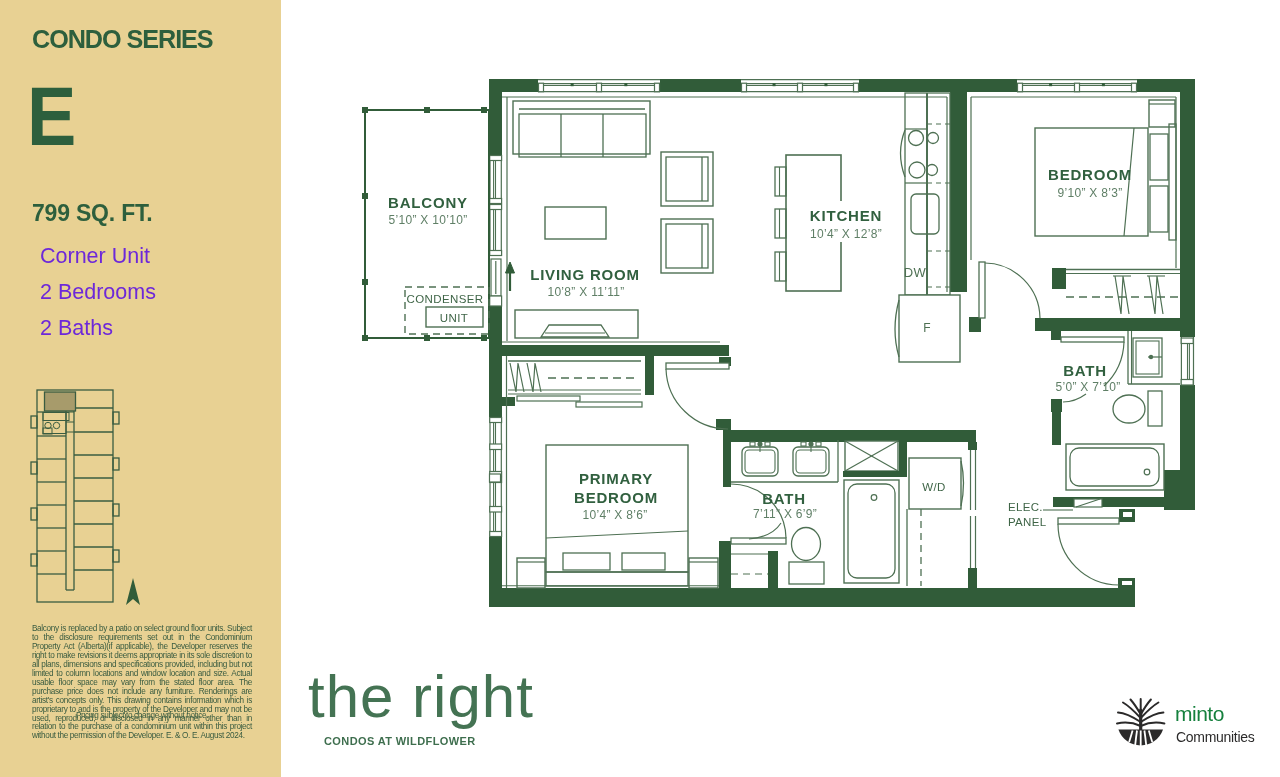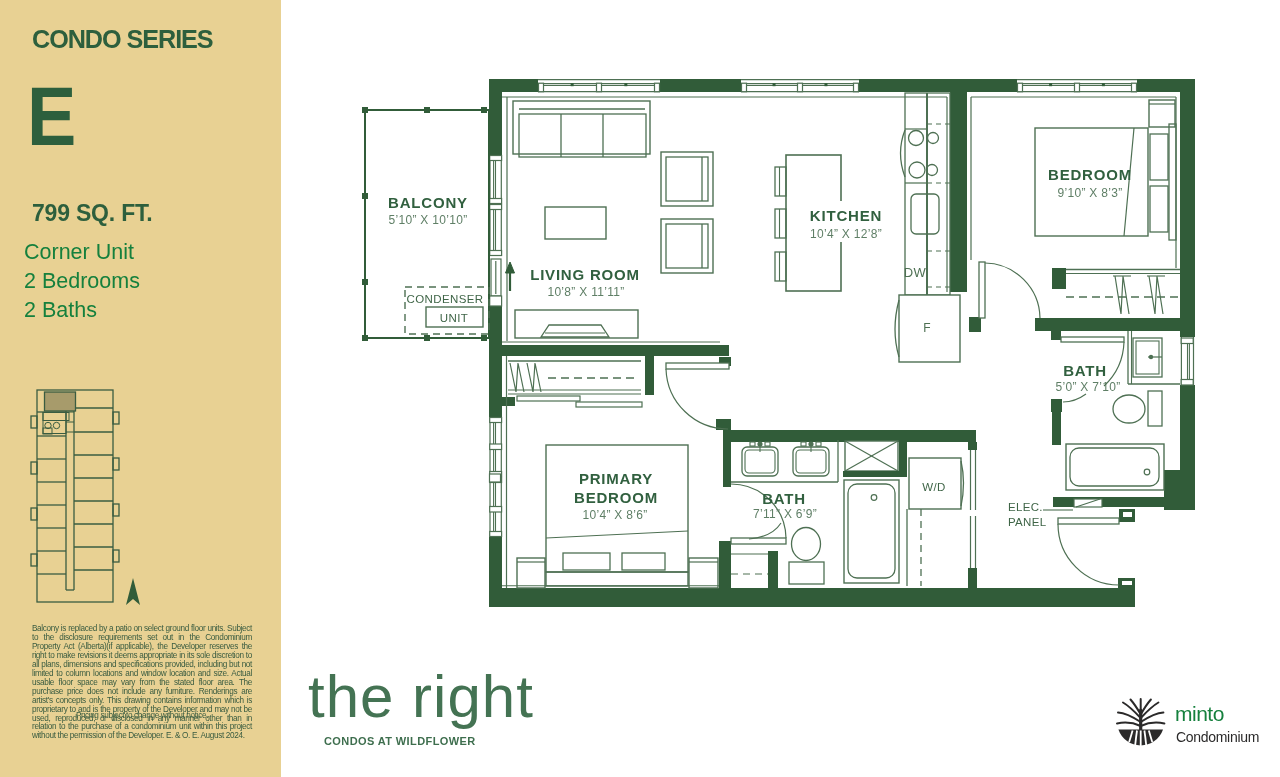--- a/index.html
+++ b/index.html
@@ -1,21 +1,21 @@
 <!DOCTYPE html>
 <html><head>
 <meta charset="utf-8">
 <style>
   html,body{margin:0;padding:0;width:1280px;height:777px;background:#fff;overflow:hidden;}
   body{font-family:"Liberation Sans", sans-serif;position:relative;}
   .sidebar{position:absolute;left:0;top:0;width:281px;height:777px;background:#e8d193;}
   .sb-title{position:absolute;left:32px;top:24px;font-size:26px;font-weight:bold;color:#2d5f3d;letter-spacing:-1.1px;transform:scaleX(0.97);transform-origin:left top;}
   .sb-e{position:absolute;left:27px;top:74px;font-size:84px;font-weight:bold;color:#2d5f3d;line-height:1;transform:scaleX(0.88);transform-origin:left top;}
   .sb-sqft{position:absolute;left:32px;top:180px;font-size:23px;font-weight:bold;color:#2d5f3d;letter-spacing:-0.2px;margin-top:20px;}
-  .sb-info{position:absolute;left:24px;top:238px;font-size:21.5px;color:#15803d;line-height:29px;}
+  .sb-info{position:absolute;left:40px;top:238px;font-size:21.5px;color:#6d28d9;line-height:36px;}
   .sb-disc{position:absolute;left:32px;top:625px;width:220px;font-size:8.2px;line-height:8.95px;color:#3a5c41;text-align:justify;letter-spacing:-0.34px;}
   .sb-disc2{position:absolute;left:32px;top:712px;width:220px;font-size:8.2px;line-height:8.95px;color:#3a5c41;text-align:center;letter-spacing:-0.34px;}
   .grove{position:absolute;left:308px;top:662px;font-size:60px;color:#447353;letter-spacing:1px;}
   .grove-sub{position:absolute;left:324px;top:735px;width:220px;text-align:left;font-size:11px;font-weight:bold;letter-spacing:0.4px;color:#3e6e4e;}
   .minto-t{position:absolute;left:1175px;top:703px;font-size:21px;font-weight:normal;color:#15803d;letter-spacing:-0.5px;line-height:1;}
   .minto-c{position:absolute;left:1176px;top:728.5px;font-size:14px;color:#2b2a2a;letter-spacing:-0.3px;}
   svg{position:absolute;left:0;top:0;}
 </style>
 </head>
 <body>
@@ -34,21 +34,21 @@
 purchase price does not include any furniture. Renderings are
 artist's concepts only. This drawing contains information which is
 proprietary to and is the property of the Developer and may not
 be used, reproduced, or disclosed in any manner other than in
 relation to the purchase of a condominium unit within this project
 without the permission of the Developer. E. &amp; O. E. August 2024.</div>
 <div class="sb-disc2">Pricing subject to change without notice.</div>
 <div class="grove">the right</div>
 <div class="grove-sub">CONDOS AT WILDFLOWER</div>
 <div class="minto-t">minto</div>
-<div class="minto-c">Condominium</div>
+<div class="minto-c">Communities</div>
 <svg width="1280" height="777" viewBox="0 0 1280 777">
 <rect x="489" y="79" width="49" height="13" fill="#315c39"></rect>
 <rect x="660" y="79" width="81" height="13" fill="#315c39"></rect>
 <rect x="859" y="79" width="158" height="13" fill="#315c39"></rect>
 <rect x="1137" y="79" width="58" height="13" fill="#315c39"></rect>
 <rect x="489" y="79" width="13" height="76" fill="#315c39"></rect>
 <rect x="489" y="306" width="13" height="111" fill="#315c39"></rect>
 <rect x="489" y="537" width="13" height="70" fill="#315c39"></rect>
 <rect x="489" y="588" width="646" height="19" fill="#315c39"></rect>
 <rect x="1180" y="79" width="15" height="258" fill="#315c39"></rect>

